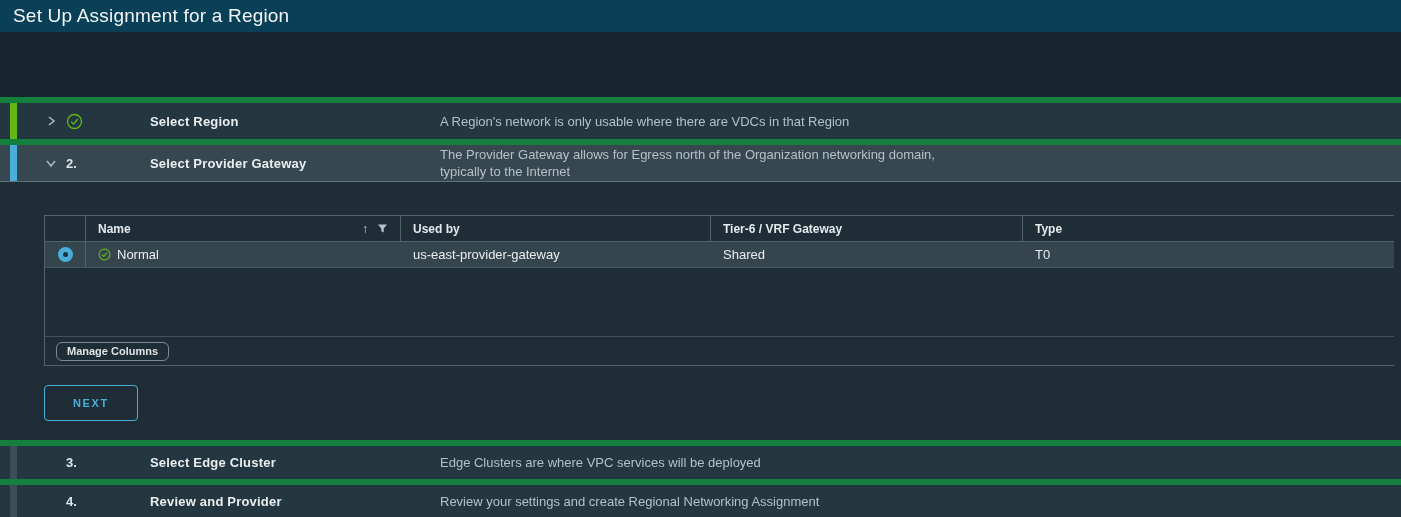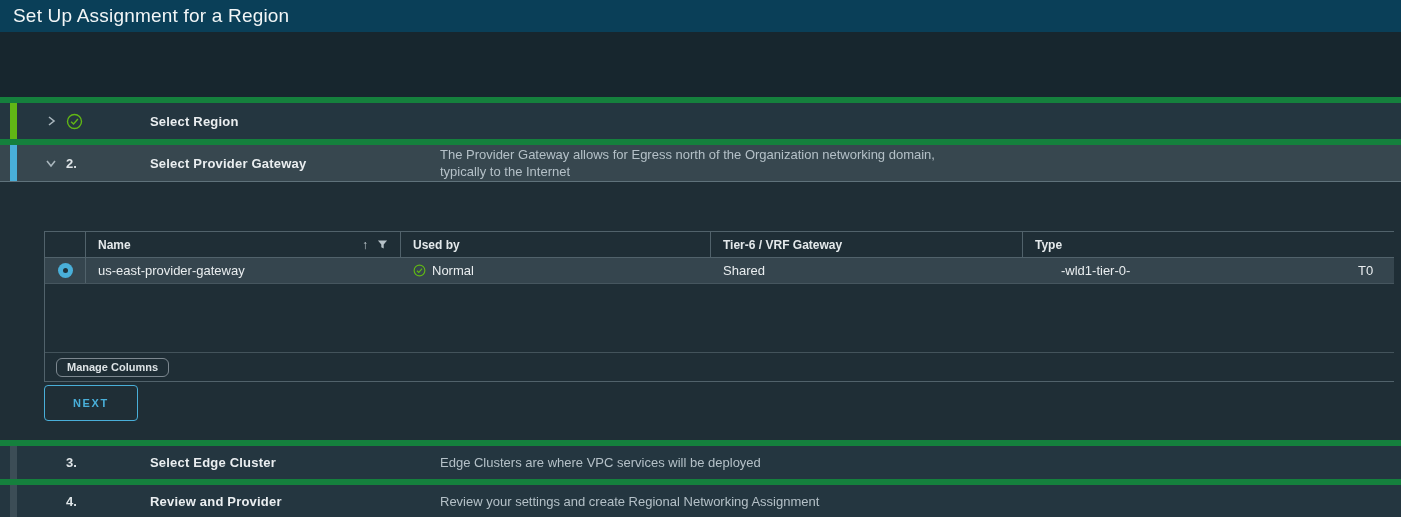--- a/index.html
+++ b/index.html
@@ -36,21 +36,21 @@
   .step-desc  { font-size:13px; color:#b4c0c7; max-width:520px; line-height:17px; }
   .check-lg { width:17px; height:17px; display:block; }
 
   
   .panel {
     height:259px; background:#1f2e36; border-top:1px solid #5f727b;
     position:relative;
   }
   .datagrid {
     position:absolute; left:44px; right:7px; top:33px;
-    border:1px solid #51626b; border-right:none;margin-top:16px;
+    border:1px solid #51626b; border-right:none;
   }
   .dg-header {
     display:grid; grid-template-columns:41px 315px 310px 312px 323px 1fr;
     height:26px; border-bottom:1px solid #51626b; align-items:center;
   }
   .dg-header .cell {
     height:100%; display:flex; align-items:center; padding:0 12px;
     font-size:12px; font-weight:bold; color:#e4e9eb;
   }
   .dg-header .cell.sep { border-right:1px solid #51626b; }
@@ -109,20 +109,21 @@
           <path d="M5 3 L10 7 L5 11" fill="none" stroke="#a9b6bd" stroke-width="1.6"></path>
         </svg>
     </span>
     <span>
       <svg class="check-lg" viewBox="0 0 16 16">
           <circle cx="8" cy="8" r="6.6" fill="none" stroke="#61b715" stroke-width="1.3"></circle>
           <path d="M4.8 8.3 L7.1 10.4 L11.2 5.7" fill="none" stroke="#61b715" stroke-width="1.3"></path>
         </svg>
     </span>
     <span class="step-title">Select Region</span>
+    <span class="step-desc">A Region's network is only usable where there are VDCs in that Region</span>
   </div>
 </div>
 
 <div class="step active">
   <div class="bar blue"></div>
   <div class="step-content">
     <span>
       <svg class="chevron" viewBox="0 0 14 14">
           <path d="M3 5 L7 10 L11 5" fill="none" stroke="#a9b6bd" stroke-width="1.6"></path>
         </svg>
@@ -158,32 +159,31 @@
         <span>Type</span>
       </div>
     </div>
 
     <div class="dg-row">
       <div class="cell sep" style="justify-content:center; padding:0;">
         <span class="radio">
             <span class="dot"></span>
           </span>
       </div>
-      <div class="cell">us-east-provider-gateway</div>
       <div class="cell status-cell">
         <span>
           <svg class="check-sm" viewBox="0 0 16 16">
               <circle cx="8" cy="8" r="6.6" fill="none" stroke="#61b715" stroke-width="1.4"></circle>
               <path d="M4.8 8.3 L7.1 10.4 L11.2 5.7" fill="none" stroke="#61b715" stroke-width="1.4"></path>
             </svg>
         </span>
         <span>Normal</span>
       </div>
+      <div class="cell">us-east-provider-gateway</div>
       <div class="cell">Shared</div>
-      <div class="cell" style="padding-left:38px;">-wld1-tier-0-</div>
       <div class="cell">T0</div>
     </div>
 
     <div class="dg-filler"></div>
 
     <div class="dg-footer">
       <button class="manage-btn">Manage Columns</button>
     </div>
   </div>
 

